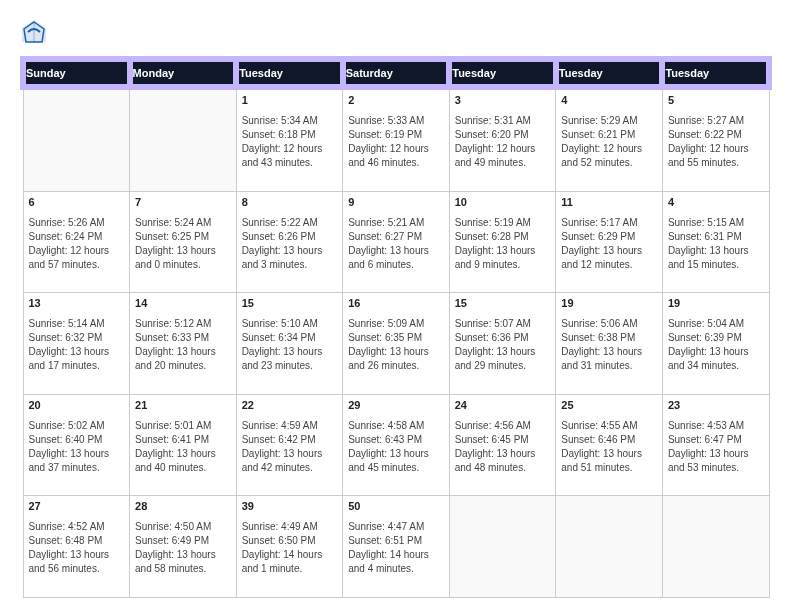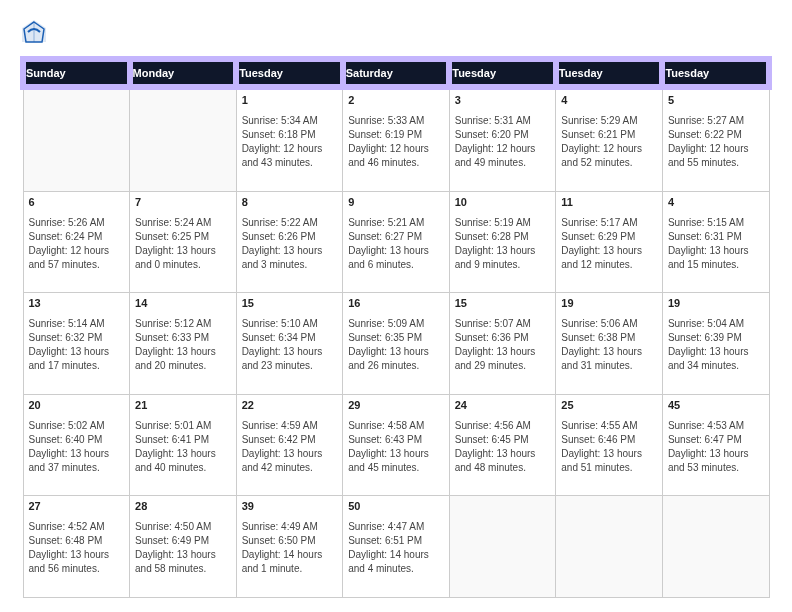--- a/index.html
+++ b/index.html
@@ -240,21 +240,21 @@
           </td>
           <td>
             <span class="day-num">24</span>
             <div class="day-info">Sunrise: 4:56 AM<br>Sunset: 6:45 PM<br>Daylight: 13 hours<br>and 48 minutes.</div>
           </td>
           <td>
             <span class="day-num">25</span>
             <div class="day-info">Sunrise: 4:55 AM<br>Sunset: 6:46 PM<br>Daylight: 13 hours<br>and 51 minutes.</div>
           </td>
           <td>
-            <span class="day-num">45</span>
+            <span class="day-num">23</span>
             <div class="day-info">Sunrise: 4:53 AM<br>Sunset: 6:47 PM<br>Daylight: 13 hours<br>and 53 minutes.</div>
           </td>
         </tr>
         <tr>
           <td>
             <span class="day-num">27</span>
             <div class="day-info">Sunrise: 4:52 AM<br>Sunset: 6:48 PM<br>Daylight: 13 hours<br>and 56 minutes.</div>
           </td>
           <td>
             <span class="day-num">28</span>

